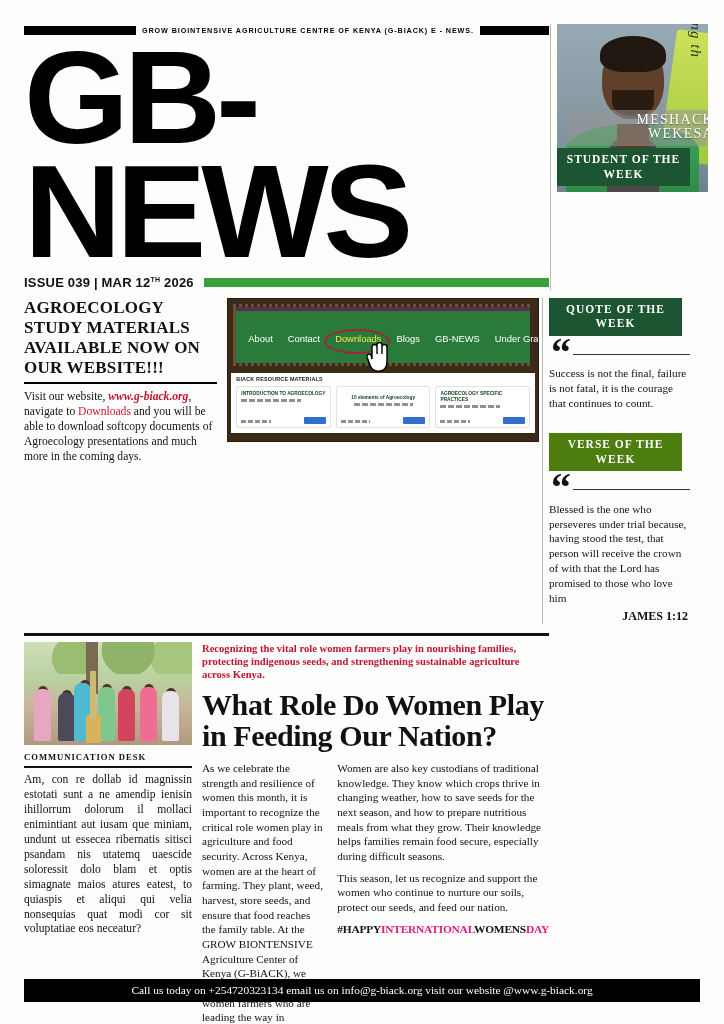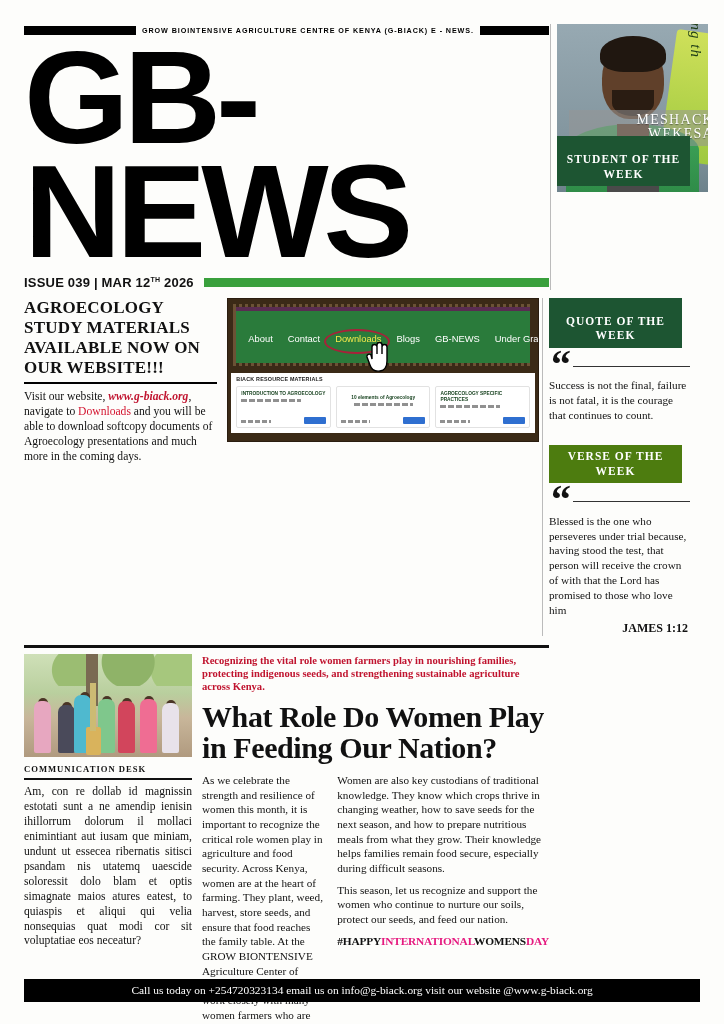--- a/index.html
+++ b/index.html
@@ -94,21 +94,21 @@
   }
   .name-plate div {
     font-family: "Liberation Serif", serif;
     font-size: 14px; letter-spacing: 1.3px; color: #fff; line-height: 1.05;
     text-shadow: 0 1px 1px rgba(0,0,0,.4);
   }
   .green-badge {
     background: #1d5532; color: #fff; text-align: center;
     font-family: "Liberation Serif", serif; font-weight: bold;
     font-size: 11.5px; letter-spacing: 1px; line-height: 1.25;
-    padding: 16px 2px 5px; width: 133px;
+    padding: 4px 2px 5px; width: 133px;
   }
   .badge-student { position: absolute; left: 0; bottom: 6px; }
   .navy-badge {
     background: #4d7c0f; color: #fff; text-align: center;
     font-family: "Liberation Serif", serif; font-weight: bold;
     font-size: 11.5px; letter-spacing: 1px; line-height: 1.25;
     padding: 4px 2px 5px; width: 133px;
   }
   .quote-mark {
     display: flex; align-items: flex-start; gap: 4px; margin: 7px 0 3px 2px;

